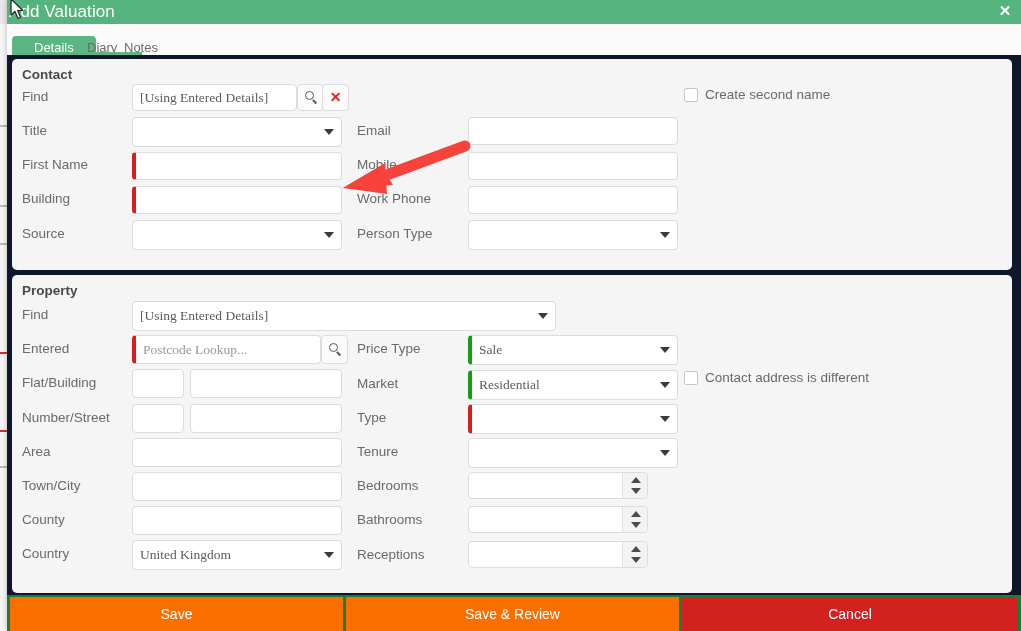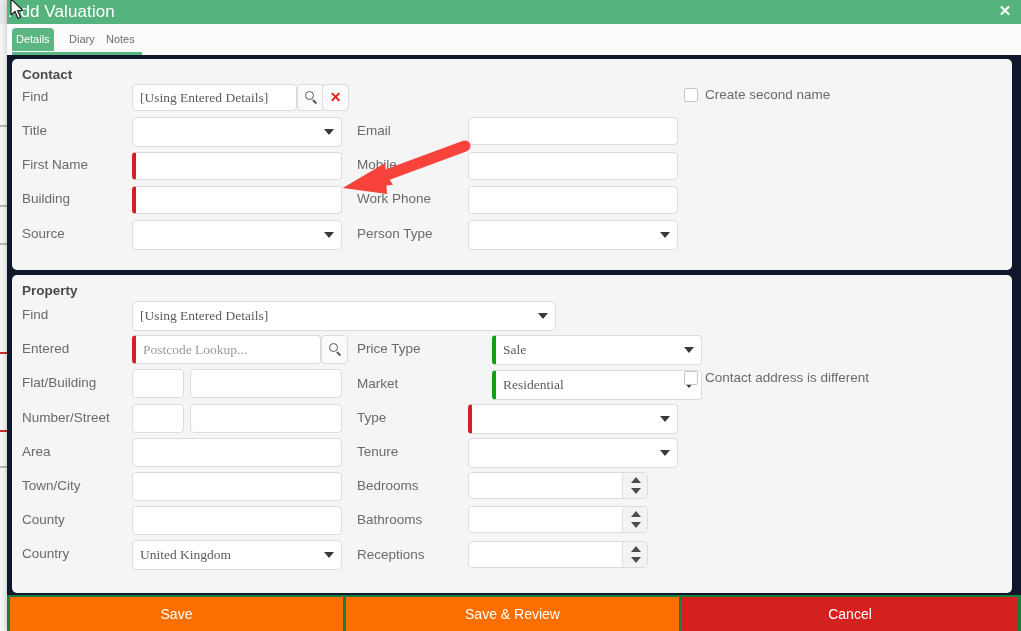--- a/index.html
+++ b/index.html
@@ -55,24 +55,24 @@
   }
 
   
   .tabbar {
     position: relative;
     height: 31px;
     background: #fbfbfb;
     border-bottom: 0;
   }
   .tab {
-    position: absolute; top: 4px;
+    position: absolute; top: 12px;
     height: 23px; line-height: 23px;
-    font-size: 11px; color: #6d6d6d;
-    padding: 0 4px;
+    font-size: 13px; color: #6d6d6d;
+    padding: 0 22px;
     cursor: pointer;
     white-space: nowrap;
   }
   .tab.active {
     background: #5cb683;
     color: #ffffff;
     border-radius: 4px 4px 0 0;
   }
   .tab-underline {
     position: absolute; left: 5px; top: 28px;
@@ -111,21 +111,21 @@
 
   
   .fld {
     position: absolute;
     background: #ffffff;
     border: 1px solid #dcdcdc;
     border-radius: 4px;
     height: 27px;
   }
   .fld.req { border-left: 4px solid #d81f1f; }
-  .fld.ok  { border-left: 4px solid #14a014; margin-left: 24px; }
+  .fld.ok  { border-left: 4px solid #14a014; }
 
   .fld .val, .fld .ph {
     position: absolute; left: 7px; top: 0;
     line-height: 25px; font-size: 13.5px;
     white-space: nowrap; overflow: hidden;
     right: 22px;
     font-family: Liberation Serif, serif;
   }
   .fld .val { color: #5c5c5c; }
   .fld .ph  { color: #9a9a9a; }

